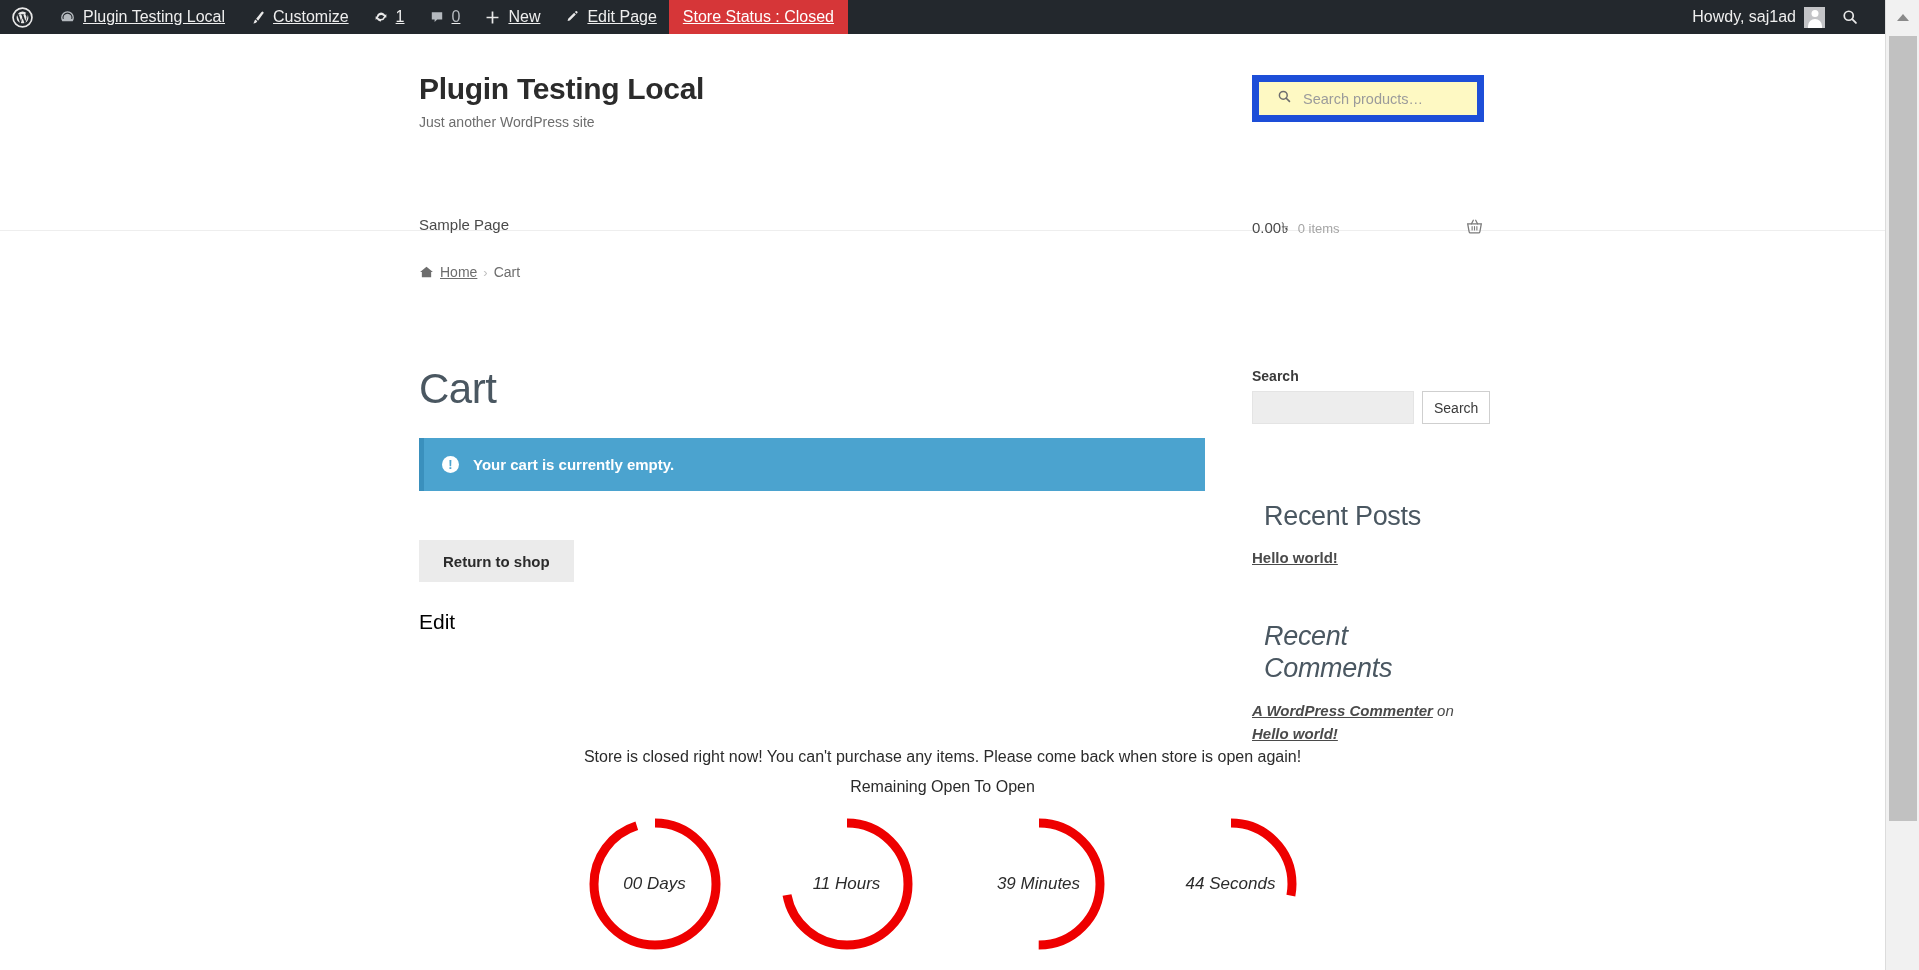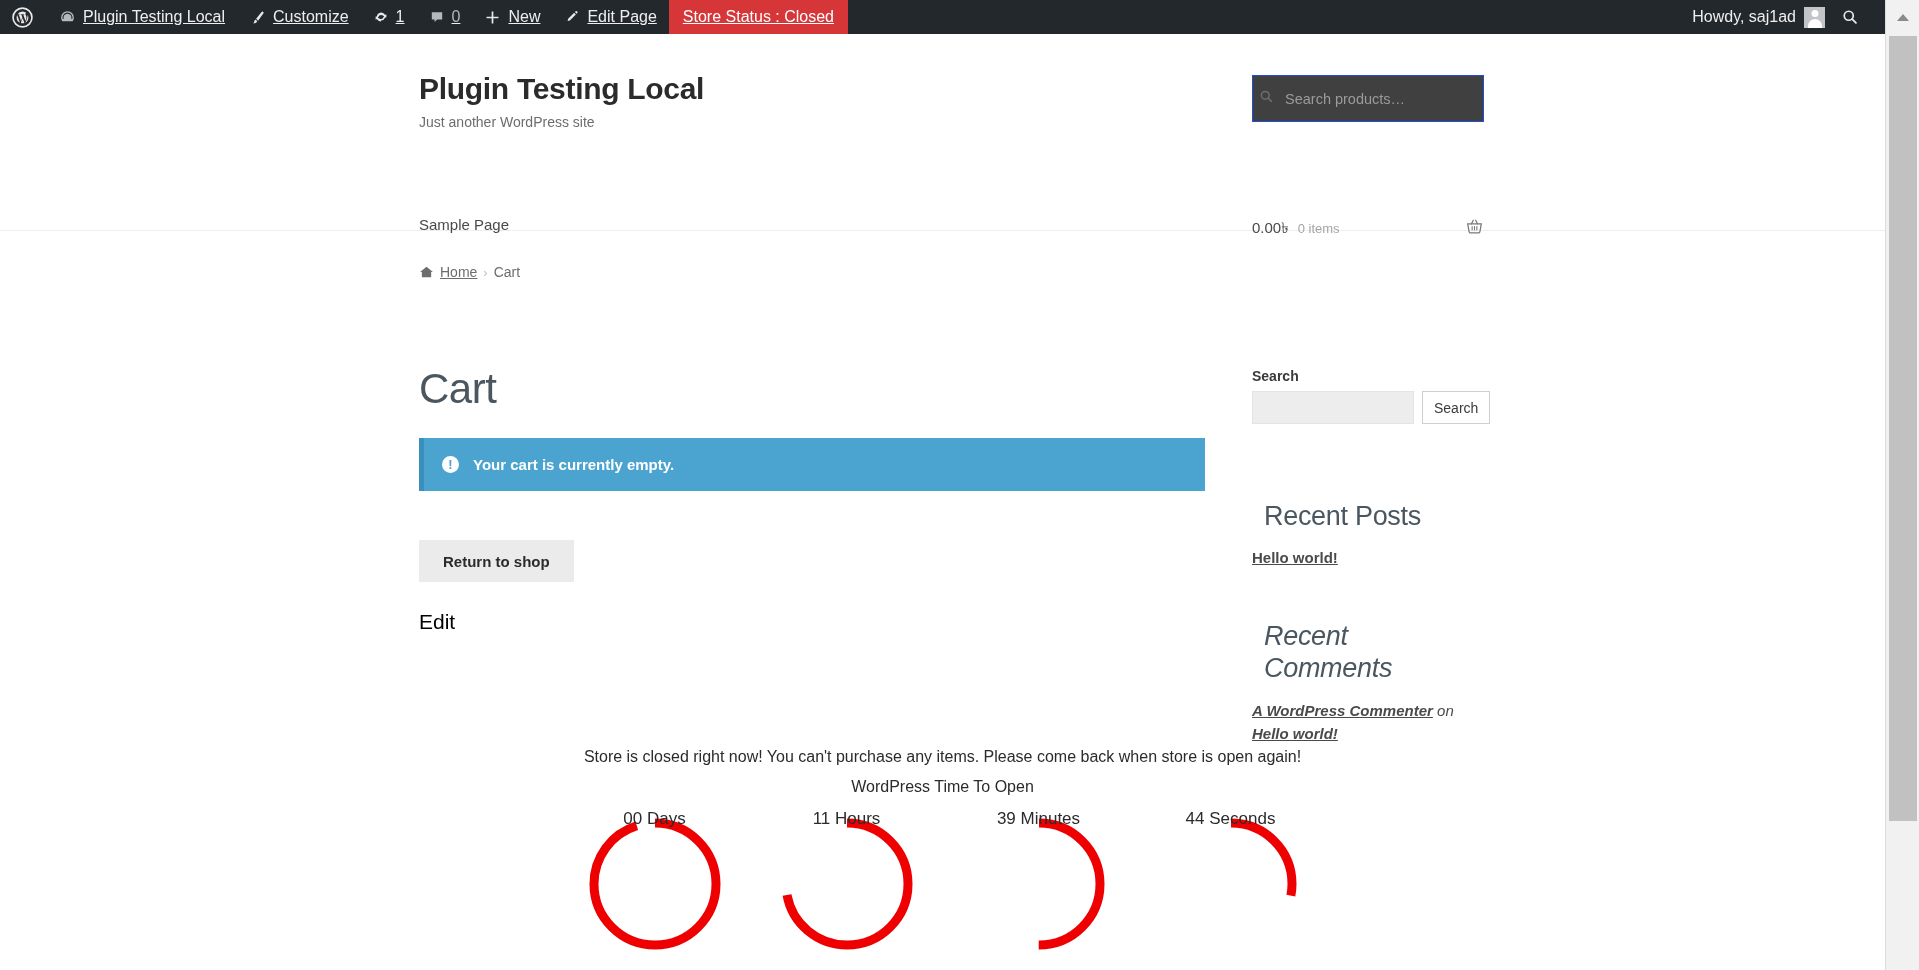--- a/index.html
+++ b/index.html
@@ -57,22 +57,22 @@
   #site-title {
     font-size:30px; font-weight:bold; color:#2b2b2b; letter-spacing:-0.3px;
     margin:0; line-height:1.2;
   }
   #site-tagline {
     font-size:14px; color:#6d6d6d; margin:6px 0 0 0; line-height:1.3;
   }
   #product-search {
     position:absolute; left:1252px; top:41px;
     width:232px; height:47px;
-    background:#404040; border:1px solid #1d4ed8;
-    display:flex; align-items:center; gap:9px; padding:0 6px;
+    background:#fef9c3; border:7px solid #1d4ed8;
+    display:flex; align-items:center; gap:9px; padding:0 18px;
   }
   #product-search .s-icon { flex:0 0 auto; }
   #product-search-input {
     border:none; background:transparent; outline:none;
     font-family:"Liberation Sans", sans-serif;
     font-size:14.5px; color:#8a8a8a; width:100%;
   }
   #product-search-input::placeholder { color:#9b9b9b; opacity:1; }
 
   #primary-nav { position:absolute; left:419px; top:182px; }
@@ -152,21 +152,21 @@
   .widget-list { list-style:none; margin:14px 0 0 0; padding:0; }
   .widget-list li { font-size:15px; color:#4a4a4a; line-height:1.55; }
   .widget-list a { color:#4a4a4a; text-decoration:underline; font-weight:bold; }
   .comment-on { font-weight:normal; color:#4a4a4a; }
 
   
   #store-closed { position:absolute; left:0; top:745px; width:1885px; text-align:center; }
   #store-closed-message { font-size:16px; color:#2b2b2b; margin:0; line-height:1.5; }
   #countdown-heading { font-size:16px; color:#2b2b2b; margin:6px 0 0 0; line-height:1.5; }
   #countdown { display:flex; justify-content:center; align-items:center; gap:42px; margin-top:10px; }
-  .cd-unit { position:relative; width:150px; height:150px; display:flex; align-items:flex-start; justify-content:center; }
+  .cd-unit { position:relative; width:150px; height:150px; display:flex; align-items:center; justify-content:center;font-style:italic; }
   .cd-unit svg { position:absolute; left:0; top:0; width:150px; height:150px; }
   .cd-label { position:relative; font-size:17px; color:#2b2b2b; }
 
   
   #scrollbar {
     position:absolute; right:0; top:0; width:34px; height:970px;
     background:#f1f1f1; border-left:1px solid #dcdcdc;
   }
   #sb-up {
     position:absolute; top:0; left:0; width:34px; height:34px;
@@ -351,21 +351,21 @@
         <a href="#">A WordPress Commenter</a>
         <span class="comment-on">on</span>
         <a href="#">Hello world!</a>
       </li>
     </ul>
   </div>
 </aside>
 
 <div id="store-closed">
   <p id="store-closed-message">Store is closed right now! You can't purchase any items. Please come back when store is open again!</p>
-  <p id="countdown-heading">WordPress Time To Open</p>
+  <p id="countdown-heading">Remaining Open To Open</p>
   <div id="countdown">
       <div class="cd-unit">
         <svg viewBox="0 0 150 150">
           <circle cx="75" cy="75" r="61" fill="none" stroke="#ee0000" stroke-width="9" stroke-linecap="butt" stroke-dasharray="364.110588551057 383.27430373795477" transform="rotate(-90 75 75)"></circle>
         </svg>
         <span class="cd-label">00 Days</span>
       </div>
       <div class="cd-unit">
         <svg viewBox="0 0 150 150">
           <circle cx="75" cy="75" r="61" fill="none" stroke="#ee0000" stroke-width="9" stroke-linecap="butt" stroke-dasharray="275.95749869132743 383.27430373795477" transform="rotate(-90 75 75)"></circle>

